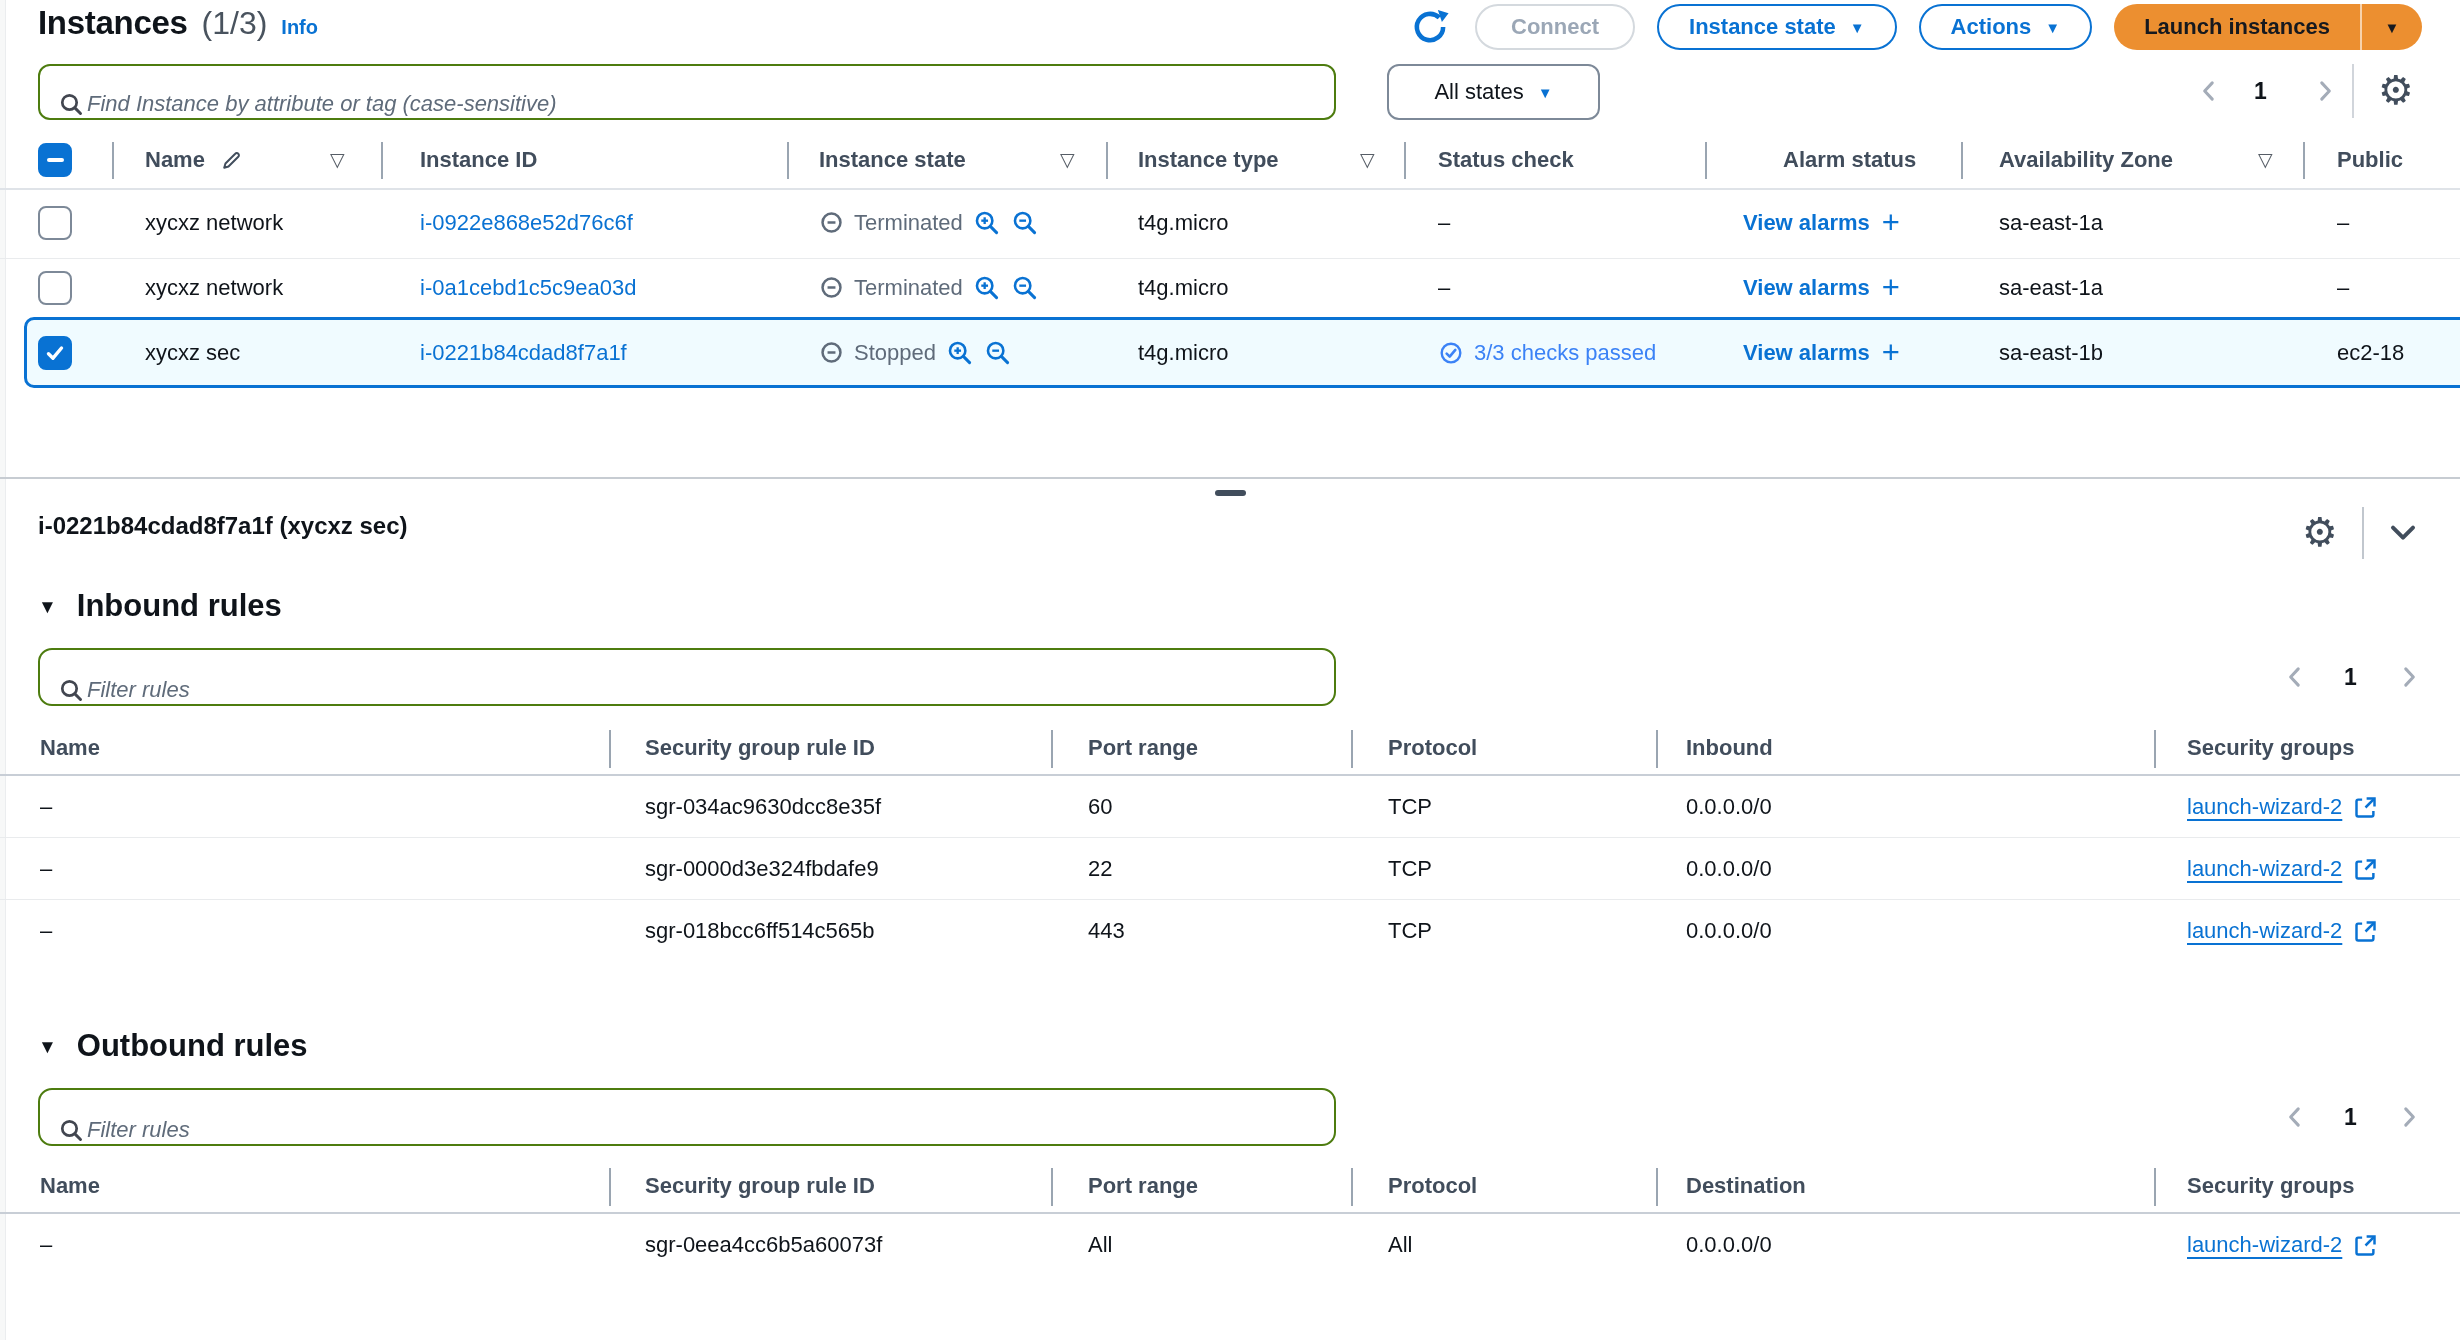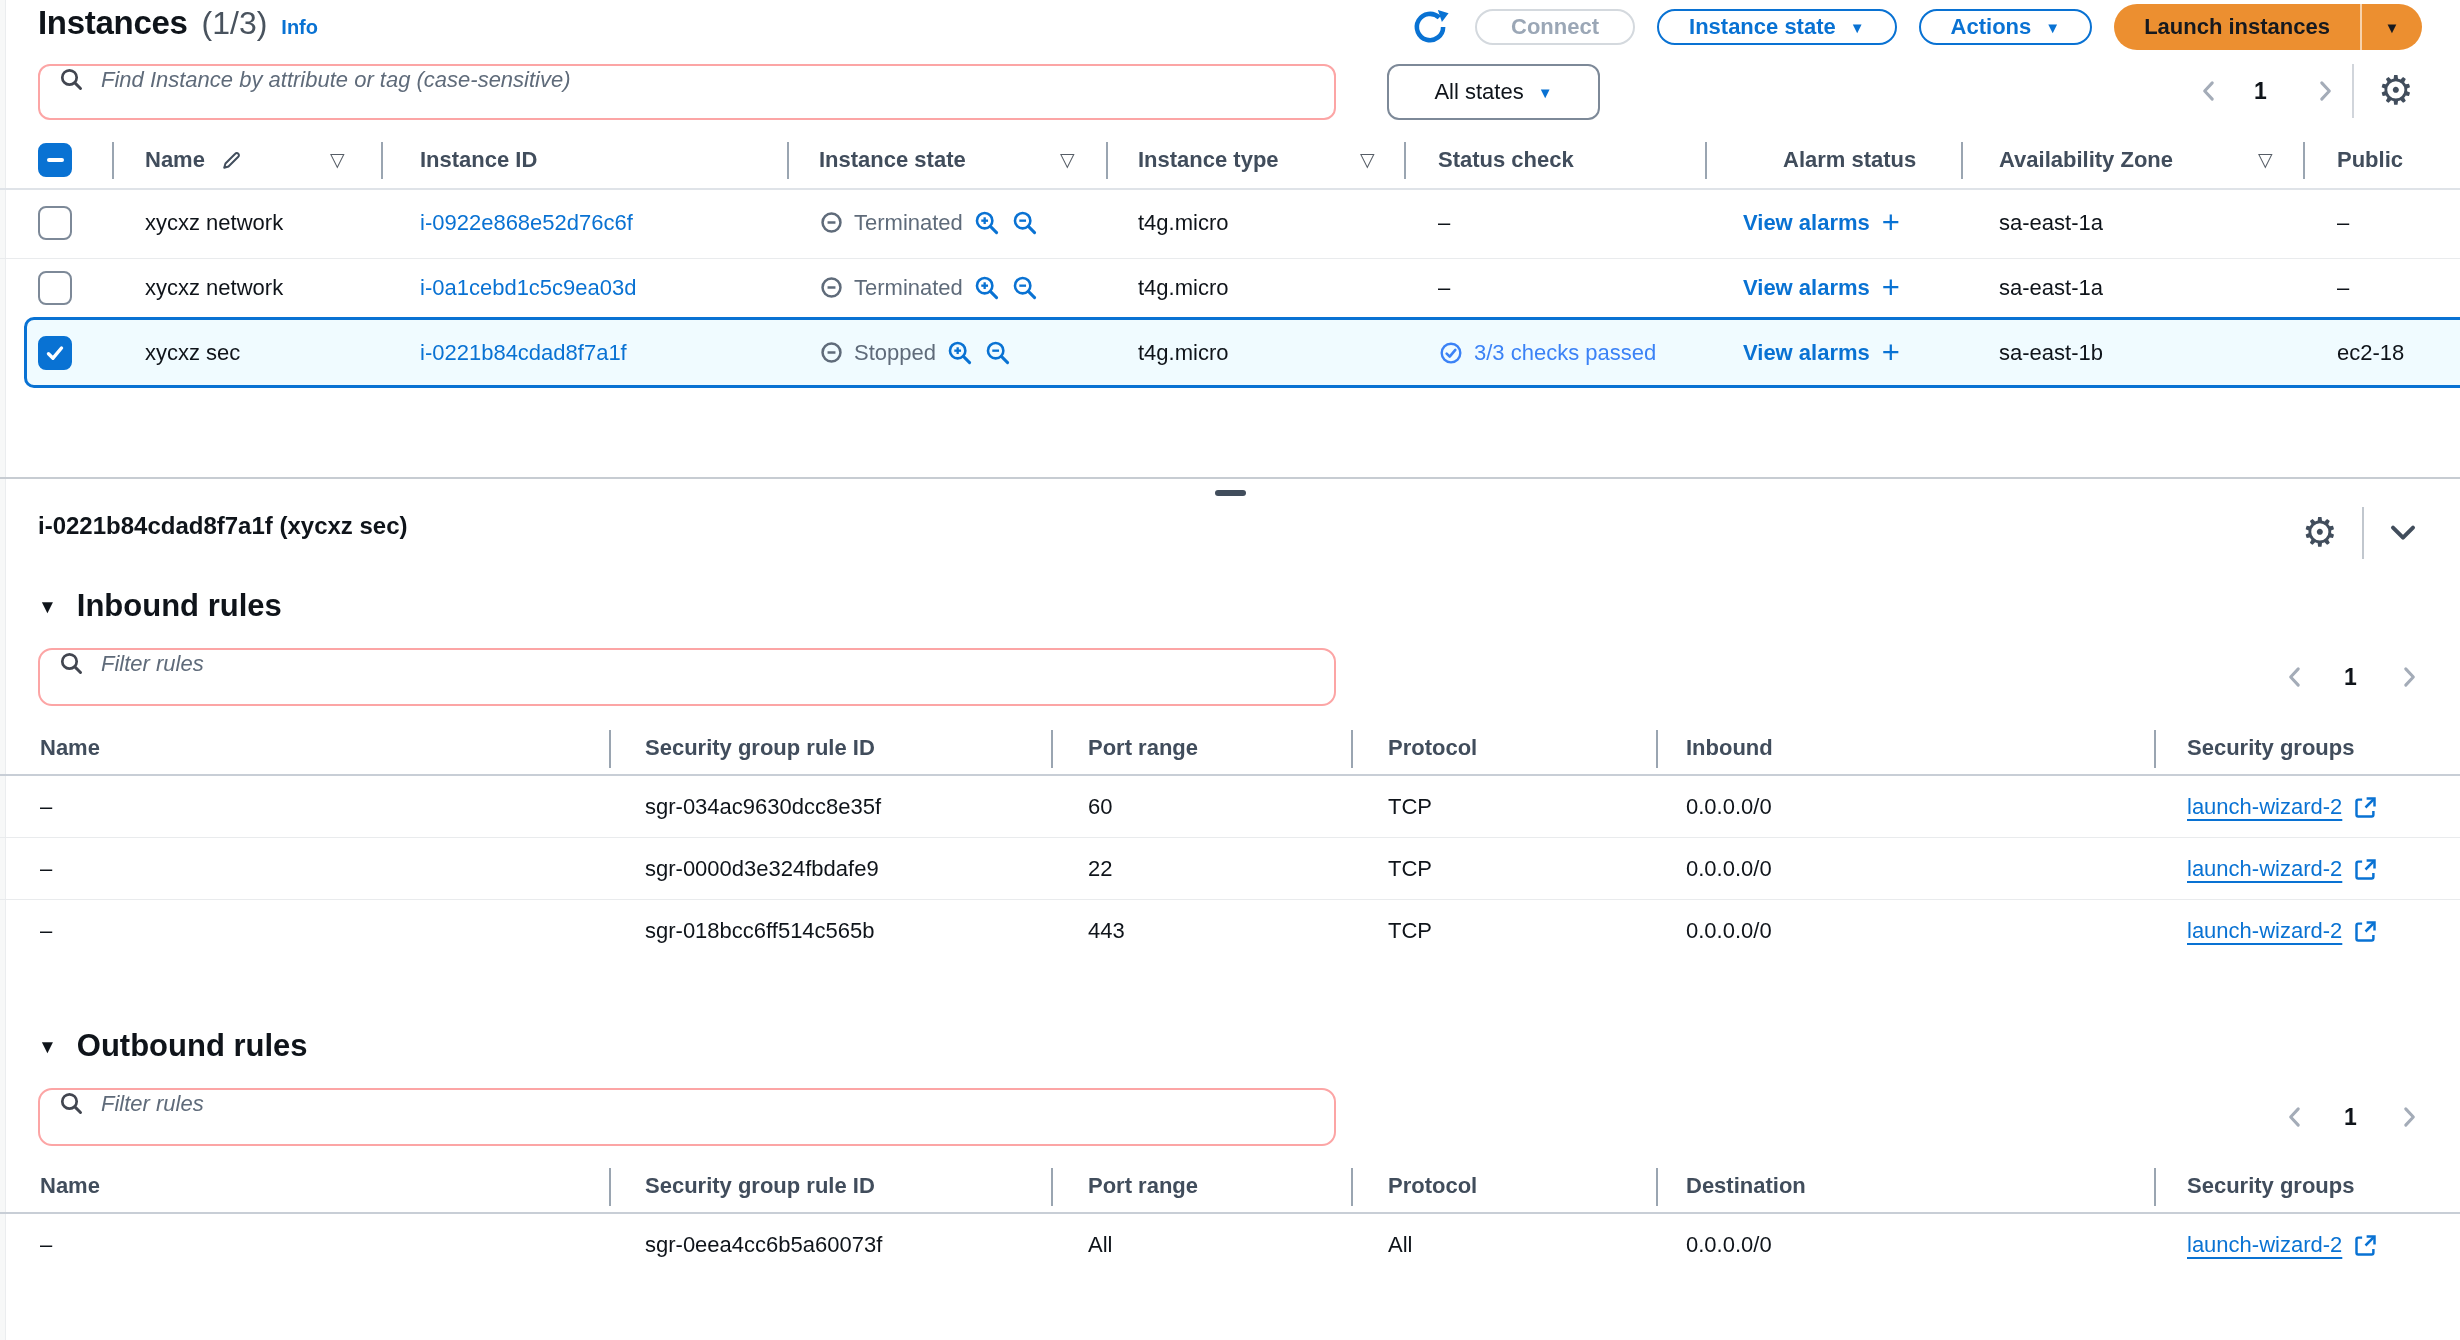--- a/index.html
+++ b/index.html
@@ -8,31 +8,31 @@
   .app *{box-sizing:border-box;}
   .abs{position:absolute;}
   .left-strip{left:0;top:0;width:6px;height:100%;background:#f7f8f8;border-right:1px solid #ebedef;}
 
   
   .title-wrap{left:38px;top:4px;display:flex;align-items:baseline;gap:14px;}
   .page-title{font-size:33px;font-weight:700;color:#0f141a;letter-spacing:-.3px;}
   .page-count{font-size:32px;font-weight:400;color:#49535e;}
   .info-link{font-size:20px;font-weight:700;color:#0972d3;cursor:pointer;}
   .hdr-actions{right:38px;top:4px;display:flex;align-items:center;gap:22px;}
-  .btn{height:36px;border-radius:23px;display:flex;align-items:center;font-size:22px;font-weight:700;background:#fff;}
+  .btn{height:46px;border-radius:23px;display:flex;align-items:center;font-size:22px;font-weight:700;background:#fff;}
   .icon-btn{width:46px;height:46px;display:flex;align-items:center;justify-content:center;color:#0972d3;}
   .btn-disabled{border:2px solid #d4d9de;color:#9ba7b6;padding:0 34px;}
   .btn-outline{border:2px solid #0972d3;color:#0972d3;padding:0 30px;gap:14px;}
   .caret-solid{font-size:15px;line-height:1;}
   .btn-launch{background:#ec8f30;color:#16191f;border-radius:23px;display:flex;align-items:stretch;height:46px;overflow:hidden;}
   .launch-main{display:flex;align-items:center;padding:8px 30px;font-size:22px;font-weight:700;}
   .launch-caret{width:62px;display:flex;align-items:center;justify-content:center;border-left:2px solid rgba(255,255,255,.6);color:#16191f;}
 
   
-  .search-box{border:2px solid #fca5a5;border-radius:12px;background:#fff;display:flex;align-items:flex-start;padding:0 18px;gap:14px;height:56px;}
+  .search-box{border:2px solid #4d7c0f;border-radius:12px;background:#fff;display:flex;align-items:flex-end;padding:0 18px;gap:0;height:56px;}
   .search-box input{border:none;outline:none;flex:1;font-size:22px;font-family:inherit;color:#0f141a;background:transparent;}
   .search-box input::placeholder{font-style:italic;color:#5f6b7a;}
   .sb-main{left:38px;top:64px;width:1298px;}
   .allstates{left:1387px;top:64px;width:213px;height:56px;border:2px solid #7d8998;border-radius:12px;
              display:flex;align-items:center;justify-content:center;gap:14px;font-size:22px;font-weight:500;color:#0f141a;background:#fff;}
   .allstates .caret-solid{color:#0972d3;}
   .pg-chev{width:26px;height:26px;color:#a4acb8;}
   .pg-num{font-size:23px;font-weight:700;color:#0f141a;}
   .tb-divider{left:2352px;top:64px;width:2px;height:54px;background:#d1d5db;}
   .gear{font-size:40px;line-height:1;color:#414d5c;}

